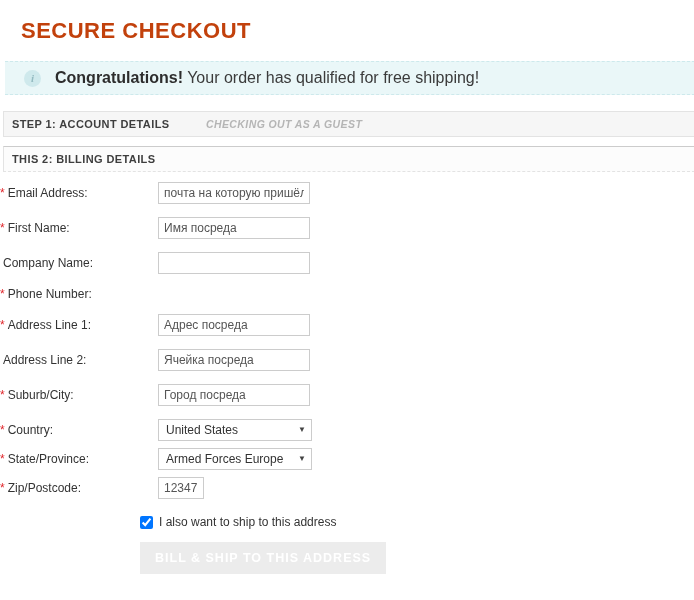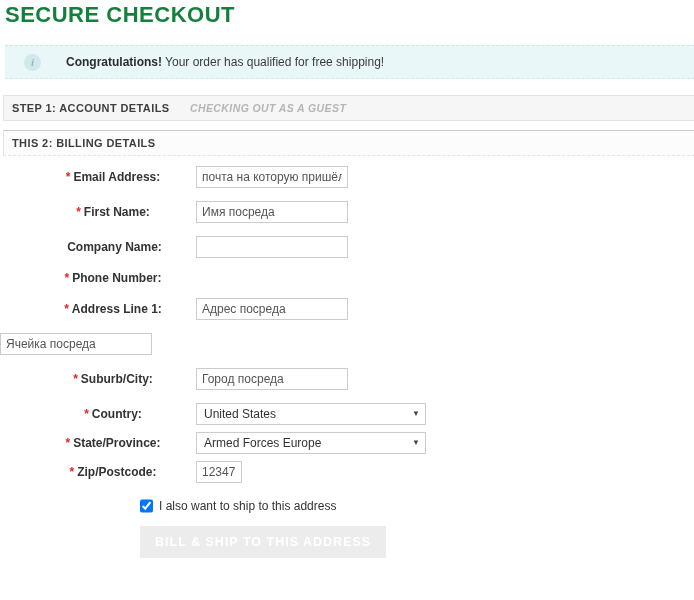--- a/index.html
+++ b/index.html
@@ -1,52 +1,52 @@
 <!DOCTYPE html>
 <html><head>
 <meta charset="utf-8">
 <style>
   html,body { margin:0; padding:0; background:#fff; }
   body { font-family:"Liberation Sans", sans-serif; }
   .page { width:694px; height:600px; overflow:hidden; background:#fff; position:relative; }
 
-  .title { margin:0; padding:2px 0 0 5px; font-size:22px; font-weight:bold; color:#15803d; letter-spacing:0.5px; }
+  .title { margin:16px; padding:2px 0 0 5px; font-size:22px; font-weight:bold; color:#c2410c; letter-spacing:0.5px; }
 
   .banner { margin:17px -6px 0 5px; height:32px; background:#eaf7f8;
             border-top:1px dashed #cde9ec; border-bottom:1px dashed #cde9ec;
             display:flex; align-items:center; }
   .info-icon { width:17px; height:17px; border-radius:50%; background:#cfe9ec; color:#93bac0;
                font-family:"Liberation Serif", serif; font-style:italic; font-weight:bold; font-size:11px;
                display:flex; align-items:center; justify-content:center; margin-left:19px; flex-shrink:0; }
-  .banner-text { margin-left:25px; font-size:12px; color:#3b3b3b; }
+  .banner-text { margin-left:14px; font-size:16px; color:#3b3b3b; }
   .banner-text .hl { font-weight:bold; color:#2d2d2d; }
 
   .stepbar { margin:0 -6px 0 3px; height:24px; display:flex; align-items:center; position:relative;
              font-weight:bold; font-size:11px; color:#3e3e3e; letter-spacing:0.4px; padding-left:8px; }
   .step1 { margin-top:16px; background:#f6f6f6; border:1px solid #e3e3e3; }
   .step2 { margin-top:9px; background:#fcfcfc; border:1px solid #e3e3e3; border-top-color:#cccccc; border-bottom-style:dashed; }
-  .guest-status { position:absolute; left:186px; font-style:italic; font-weight:bold;
+  .guest-status { position:absolute; left:202px; font-style:italic; font-weight:bold;
                   font-size:10.5px; color:#b5b5b5; letter-spacing:0.4px; }
 
   .form { margin-top:10px; }
   .row { display:flex; align-items:center; margin-bottom:13px; }
-  .row .lbl { width:150px; text-align:center; padding-right:8px; font-size:12px; font-weight:bold; color:#333; flex-shrink:0;margin-left:38px; }
+  .row .lbl { width:150px; text-align:left; padding-right:8px; font-size:12px; font-weight:normal; color:#333; flex-shrink:0; }
   .star { color:#e0262b; padding-right:3px; }
   .txt { width:140px; height:16px; border:1px solid #ccc; padding:2px 5px; font-size:12px; color:#555;
          font-family:"Liberation Sans", sans-serif; background:#fff; }
   .txt.zip { width:34px; }
 
   .row-select { margin-bottom:7px; }
-  .select-wrap { position:relative; width:230px; }
+  .select-wrap { position:relative; width:154px; }
   .select-wrap select { width:100%; height:22px; border:1px solid #ccc; border-radius:0; background:#fff;
                         font-size:12px; color:#333; font-family:"Liberation Sans", sans-serif;
                         -webkit-appearance:none; -moz-appearance:none; appearance:none; padding:0 18px 0 7px; }
   .select-arrow { position:absolute; right:6px; top:7px; font-size:8px; color:#444; pointer-events:none; line-height:1; }
 
-  .checkbox-row { margin:16px 0 0 140px; display:flex; font-size:12px; color:#333; }
+  .checkbox-row { margin:16px 0 0 140px; display:flex; align-items:center; font-size:12px; color:#333; }
   .checkbox-row input { margin:0 6px 0 0; }
 
   .submit-btn { display:block; margin:13px 0 0 140px; background:#ececec; color:#ffffff; border:none;
                 font-family:"Liberation Sans", sans-serif; font-weight:bold; font-size:12.5px;
                 letter-spacing:1px; padding:9px 15px; cursor:default; }
 </style>
 </head>
 <body>
 
 <div class="page">
@@ -88,20 +88,21 @@
     <div class="row">
       <span class="lbl"><span class="star">*</span><span>Phone Number:</span></span>
     </div>
 
     <div class="row">
       <span class="lbl"><span class="star">*</span><span>Address Line 1:</span></span>
       <input type="text" class="txt" value="Адрес посреда" style="">
     </div>
 
     <div class="row">
+      <span class="lbl"><span class="star"></span><span>Address Line 2:</span></span>
       <input type="text" class="txt" value="Ячейка посреда" style="">
     </div>
 
     <div class="row">
       <span class="lbl"><span class="star">*</span><span>Suburb/City:</span></span>
       <input type="text" class="txt" value="Город посреда" style="">
     </div>
 
     <div class="row row-select">
       <span class="lbl"><span class="star">*</span><span>Country:</span></span>

